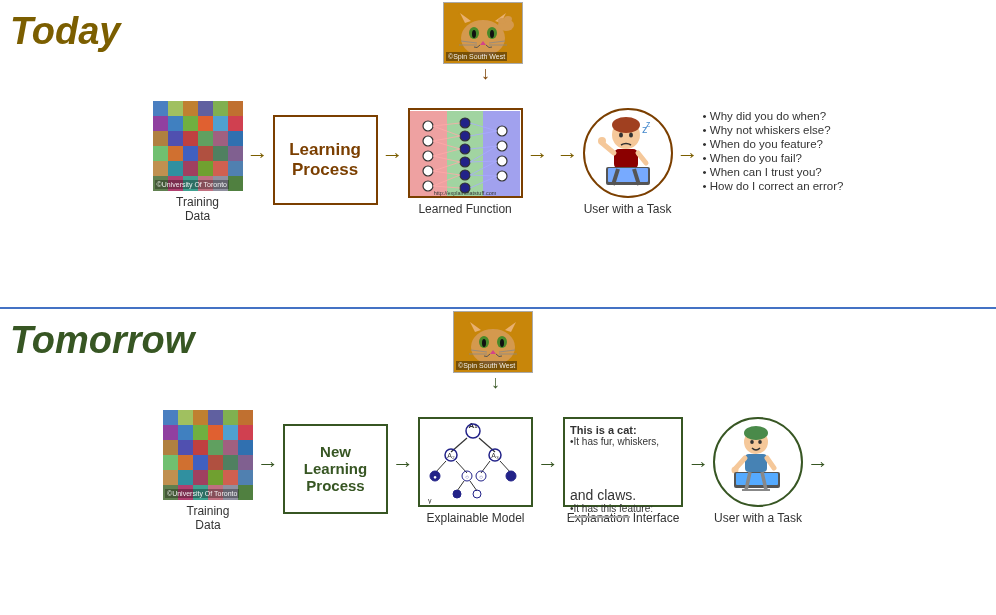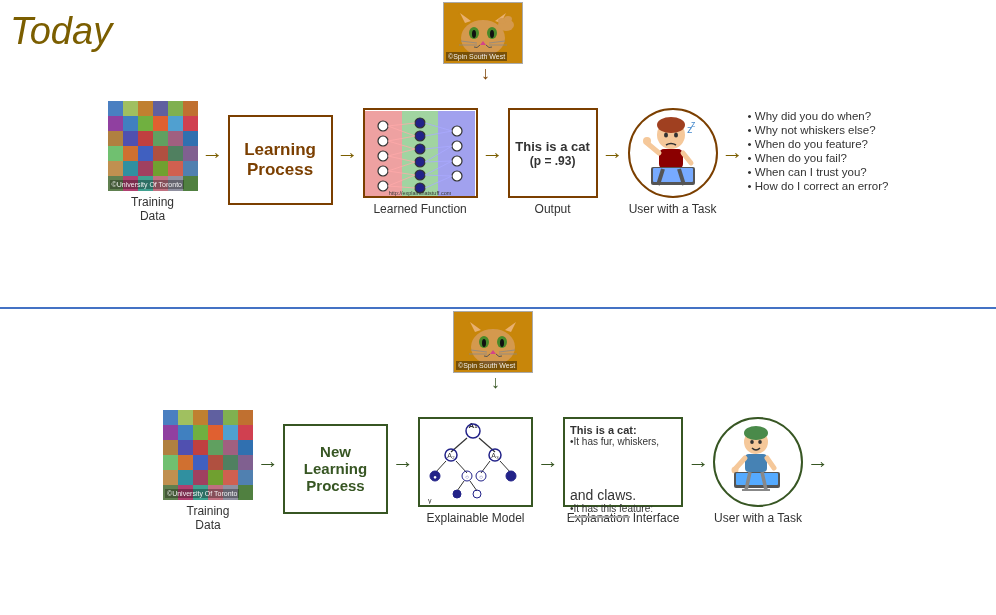--- a/index.html
+++ b/index.html
@@ -28,21 +28,21 @@
     }
 
     .section-tomorrow {
       flex: 1;
       padding: 8px 10px 5px 10px;
       position: relative;
     }
 
     .section-title-today {
       font-size: 38px;
-      font-weight: normal;
+      font-weight: bold;
       color: #7B5E00;
       font-style: italic;
       position: absolute;
       top: 10px;
       left: 10px;
     }
 
     .section-title-tomorrow {
       font-size: 38px;
       font-weight: bold;
@@ -459,29 +459,20 @@
 
             <text x="55" y="84" text-anchor="middle" font-size="5.5" fill="#333">http://explainthatstuff.com</text>
           </svg>
         </div>
         <div class="flow-label">Learned
 Function</div>
       </div>
 
       <div class="arrow">→</div>
 
-      <div class="flow-item">
-        <div class="output-box-today">
-          <div>
-            <div style="font-weight:bold;font-size:13px;">This is a cat</div>
-            <div style="font-size:12px;">(p = .93)</div>
-          </div>
-        </div>
-        <div class="flow-label">Output</div>
-      </div>
 
       <div class="arrow">→</div>
 
       <div class="flow-item">
         <div class="user-circle-today">
 
           <svg class="user-svg" viewBox="0 0 80 80">
 
             <circle cx="38" cy="22" r="14" fill="#f5c89a"></circle>
 
@@ -521,20 +512,21 @@
           <li>When do you feature?</li>
           <li>When do you fail?</li>
           <li>When can I trust you?</li>
           <li>How do I correct an error?</li>
         </ul>
       </div>
     </div>
   </div>
 
   <div class="section-tomorrow">
+    <span class="section-title-tomorrow">Tomorrow</span>
 
     <div style="position:absolute; top:2px; left:50%; transform:translateX(-45px); width:85px; z-index:10; text-align:center;">
       <div style="width:80px; height:62px; background: linear-gradient(135deg,#c8860a,#e8b060,#a06010,#d4944e); border:1px solid #aaa; display:flex; align-items:center; justify-content:center; overflow:hidden; position:relative;">
         <svg width="78" height="60" viewBox="0 0 78 60">
           <rect width="78" height="60" fill="#c8860a"></rect>
           <ellipse cx="39" cy="35" rx="22" ry="18" fill="#d4994e"></ellipse>
           <polygon points="20,22 14,8 28,18" fill="#c8860a"></polygon>
           <polygon points="58,22 64,8 50,18" fill="#c8860a"></polygon>
           <polygon points="21,20 16,10 27,18" fill="#e8b070"></polygon>
           <polygon points="57,20 62,10 51,18" fill="#e8b070"></polygon>

